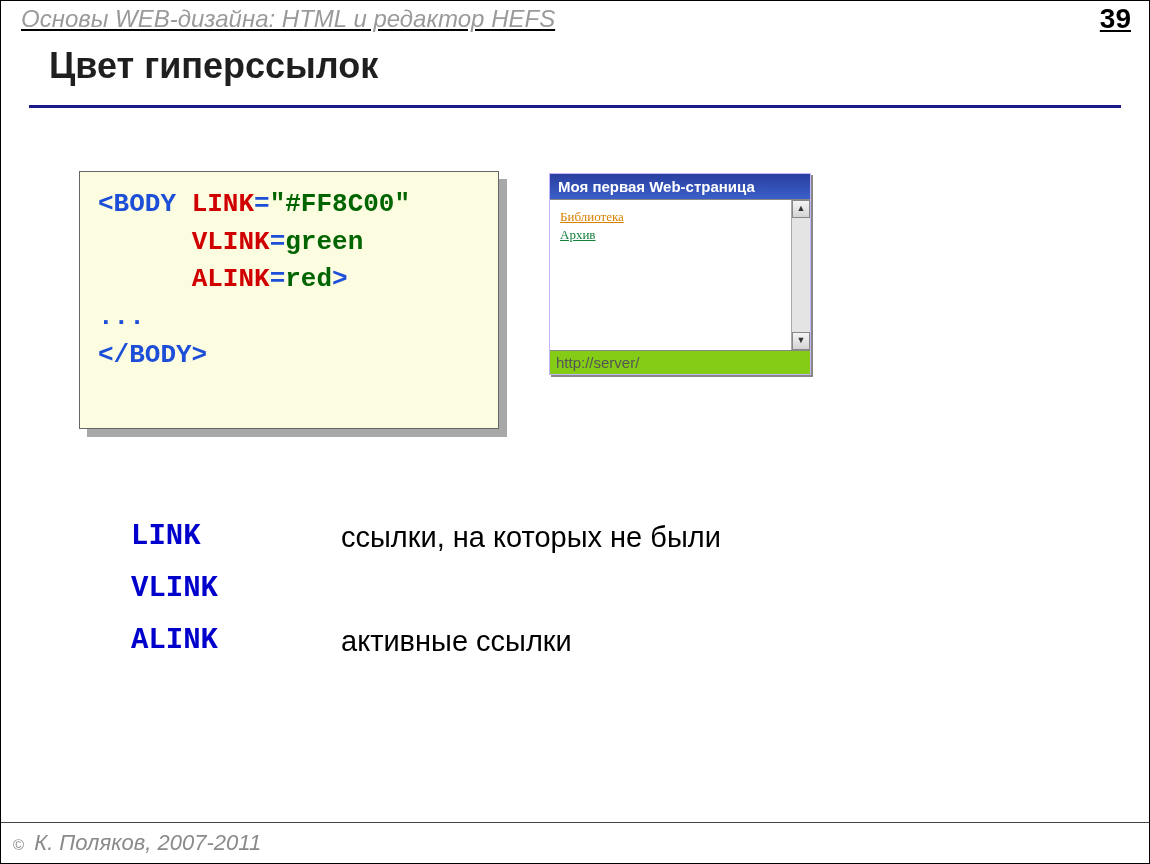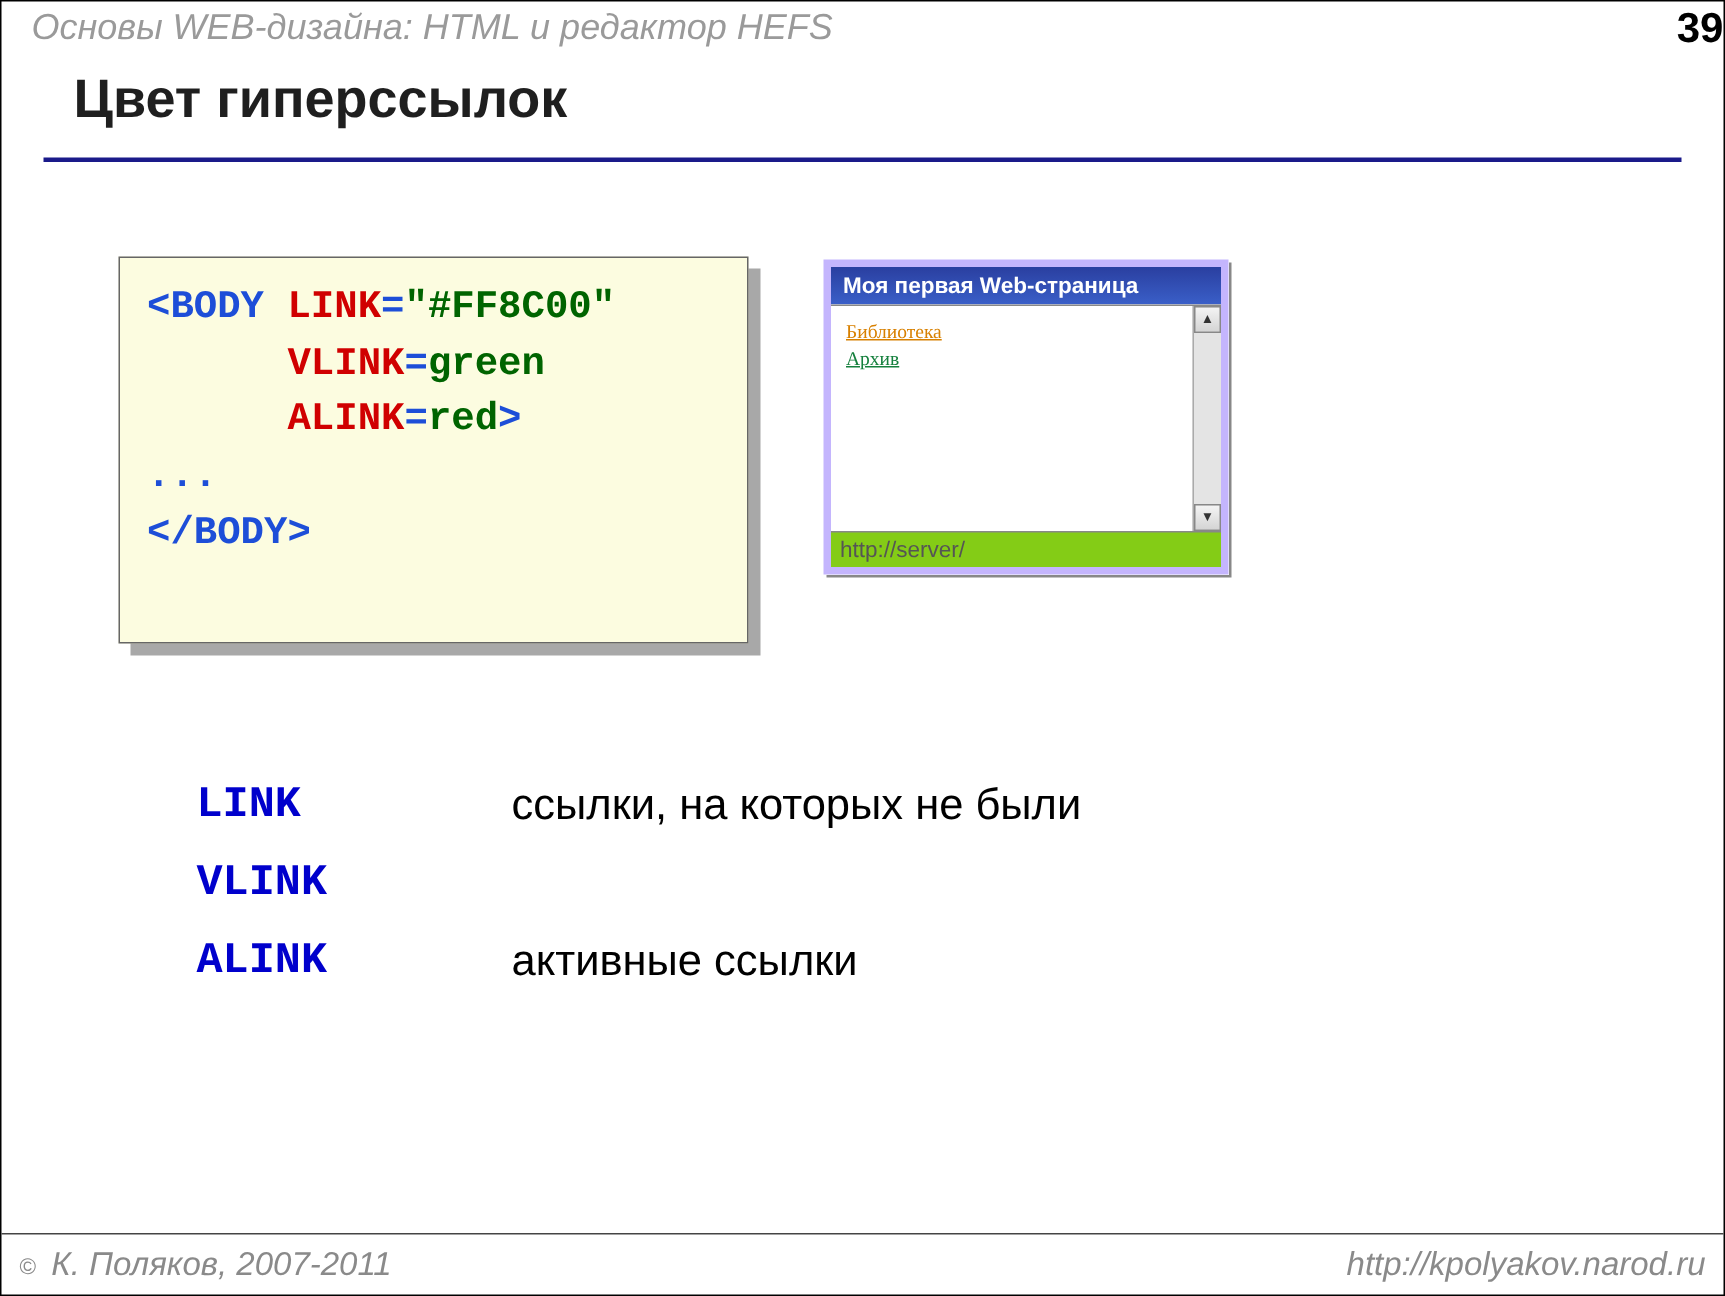--- a/index.html
+++ b/index.html
@@ -20,21 +20,22 @@
     box-sizing: border-box;
     border: 1px solid #000;
   }
   .top-bar {
     position: absolute;
     top: 0; left: 0; right: 0;
     height: 36px;
     display: flex;
     align-items: center;
     justify-content: space-between;
-    padding: 0 0 0 20px;
+    padding: 0 18px 0 20px;
+    text-decoration: underline;
   }
   .top-title {
     font-style: italic;
     color: #9a9a9a;
     font-size: 24px;
   }
   .page-num {
     font-weight: bold;
     font-size: 28px;
     color: #000;
@@ -87,21 +88,21 @@
   }
   .tok-attr  { color: #d00000; font-weight: bold; }
   .tok-val   { color: #006400; font-weight: bold; }
   .tok-body  { color: #1d4ed8; font-weight: bold;}
   
   .browser {
     position: absolute;
     top: 172px;
     left: 548px;
     width: 260px;
-    border: 5px solid #c4b5fd;
+    border: 1px solid #c4b5fd;
     box-shadow: 2px 2px 0 #888;
     font-size: 0;
   }
   .browser-title {
     background: linear-gradient(#2a3fa0,#3a5fc8);
     color: #fff;
     font-size: 15px;
     font-weight: bold;
     padding: 4px 8px;
     font-family: Tahoma, Arial, sans-serif;
@@ -233,16 +234,15 @@
     <div class="def-row">
       <div class="def-term">ALINK</div>
       <div class="def-desc">активные ссылки</div>
     </div>
   </div>
 
   <div class="footer">
     <div>
       <span class="copyright-sym">©</span><span> К. Поляков, 2007-2011</span>
     </div>
-    <div>http://kpolyakov.narod.ru</div>
   </div>
 
 </div>
 
 </body></html>

